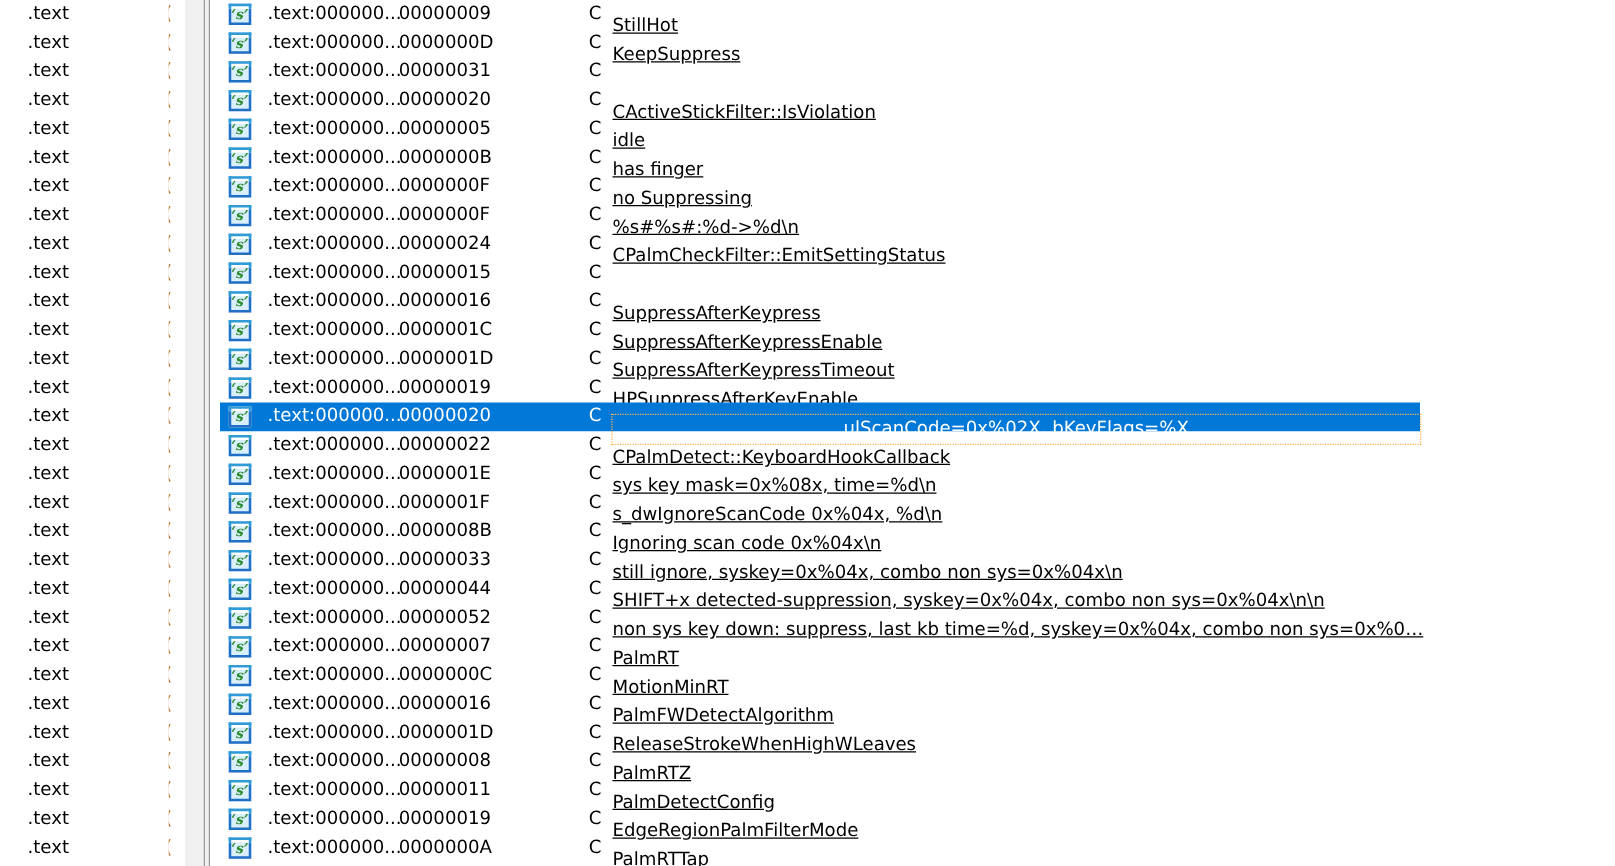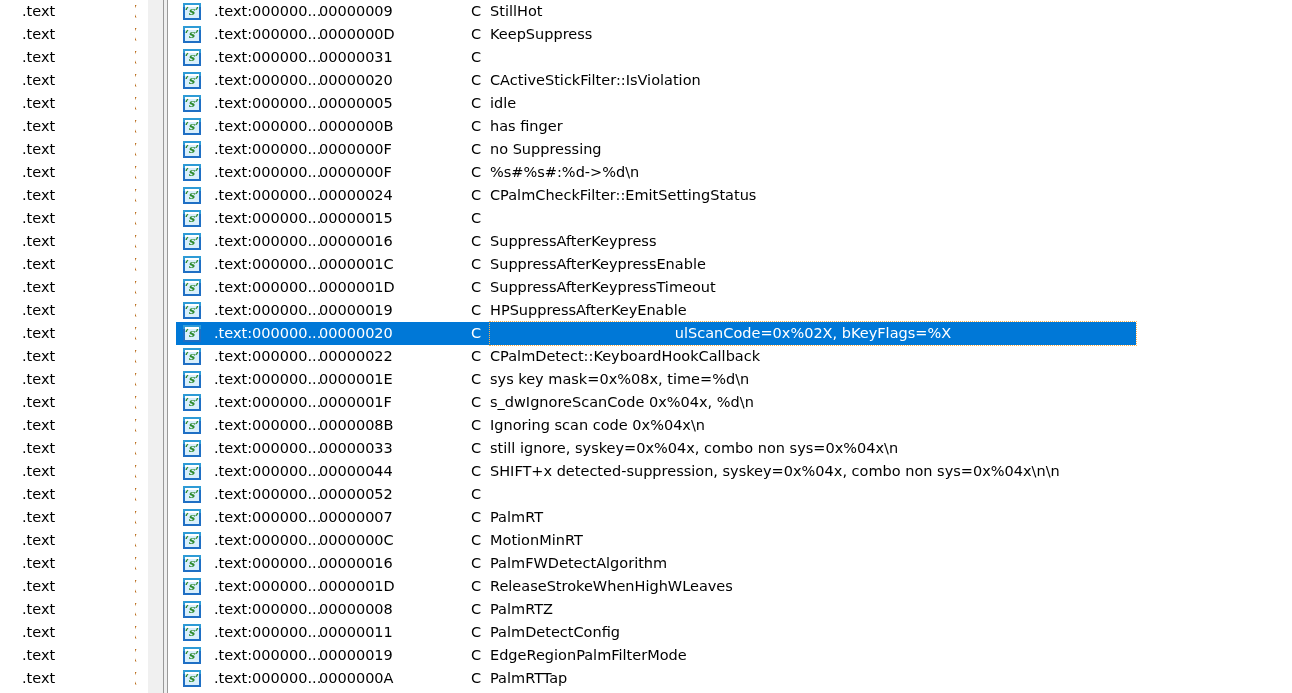--- a/index.html
+++ b/index.html
@@ -149,22 +149,23 @@
     top: 0;
   }
   .cell-type {
     position: absolute;
     left: 295px;
     top: 0;
   }
   .cell-str {
     position: absolute;
     left: 314px;
-    top: 0;
+    top: 10px;
     padding-left: 0;
+    text-decoration: underline;
   }
 
   
   .icon-str {
     position: relative;
     width: 18px;
     height: 17px;
     box-sizing: border-box;
     border: 2px solid #1f6fc4;
     background: #d9effc;
@@ -627,20 +628,21 @@
       </div>
       <div class="srow">
         <div class="cell-icon">
           <div class="icon-str">
             <div class="glyph">‘s’</div>
           </div>
         </div>
         <span class="cell-addr">.text:000000...</span>
         <span class="cell-len">00000052</span>
         <span class="cell-type">C</span>
+        <span class="cell-str">non sys key down: suppress, last kb time=%d, syskey=0x%04x, combo non sys=0x%0…</span>
       </div>
       <div class="srow">
         <div class="cell-icon">
           <div class="icon-str">
             <div class="glyph">‘s’</div>
           </div>
         </div>
         <span class="cell-addr">.text:000000...</span>
         <span class="cell-len">00000007</span>
         <span class="cell-type">C</span>

